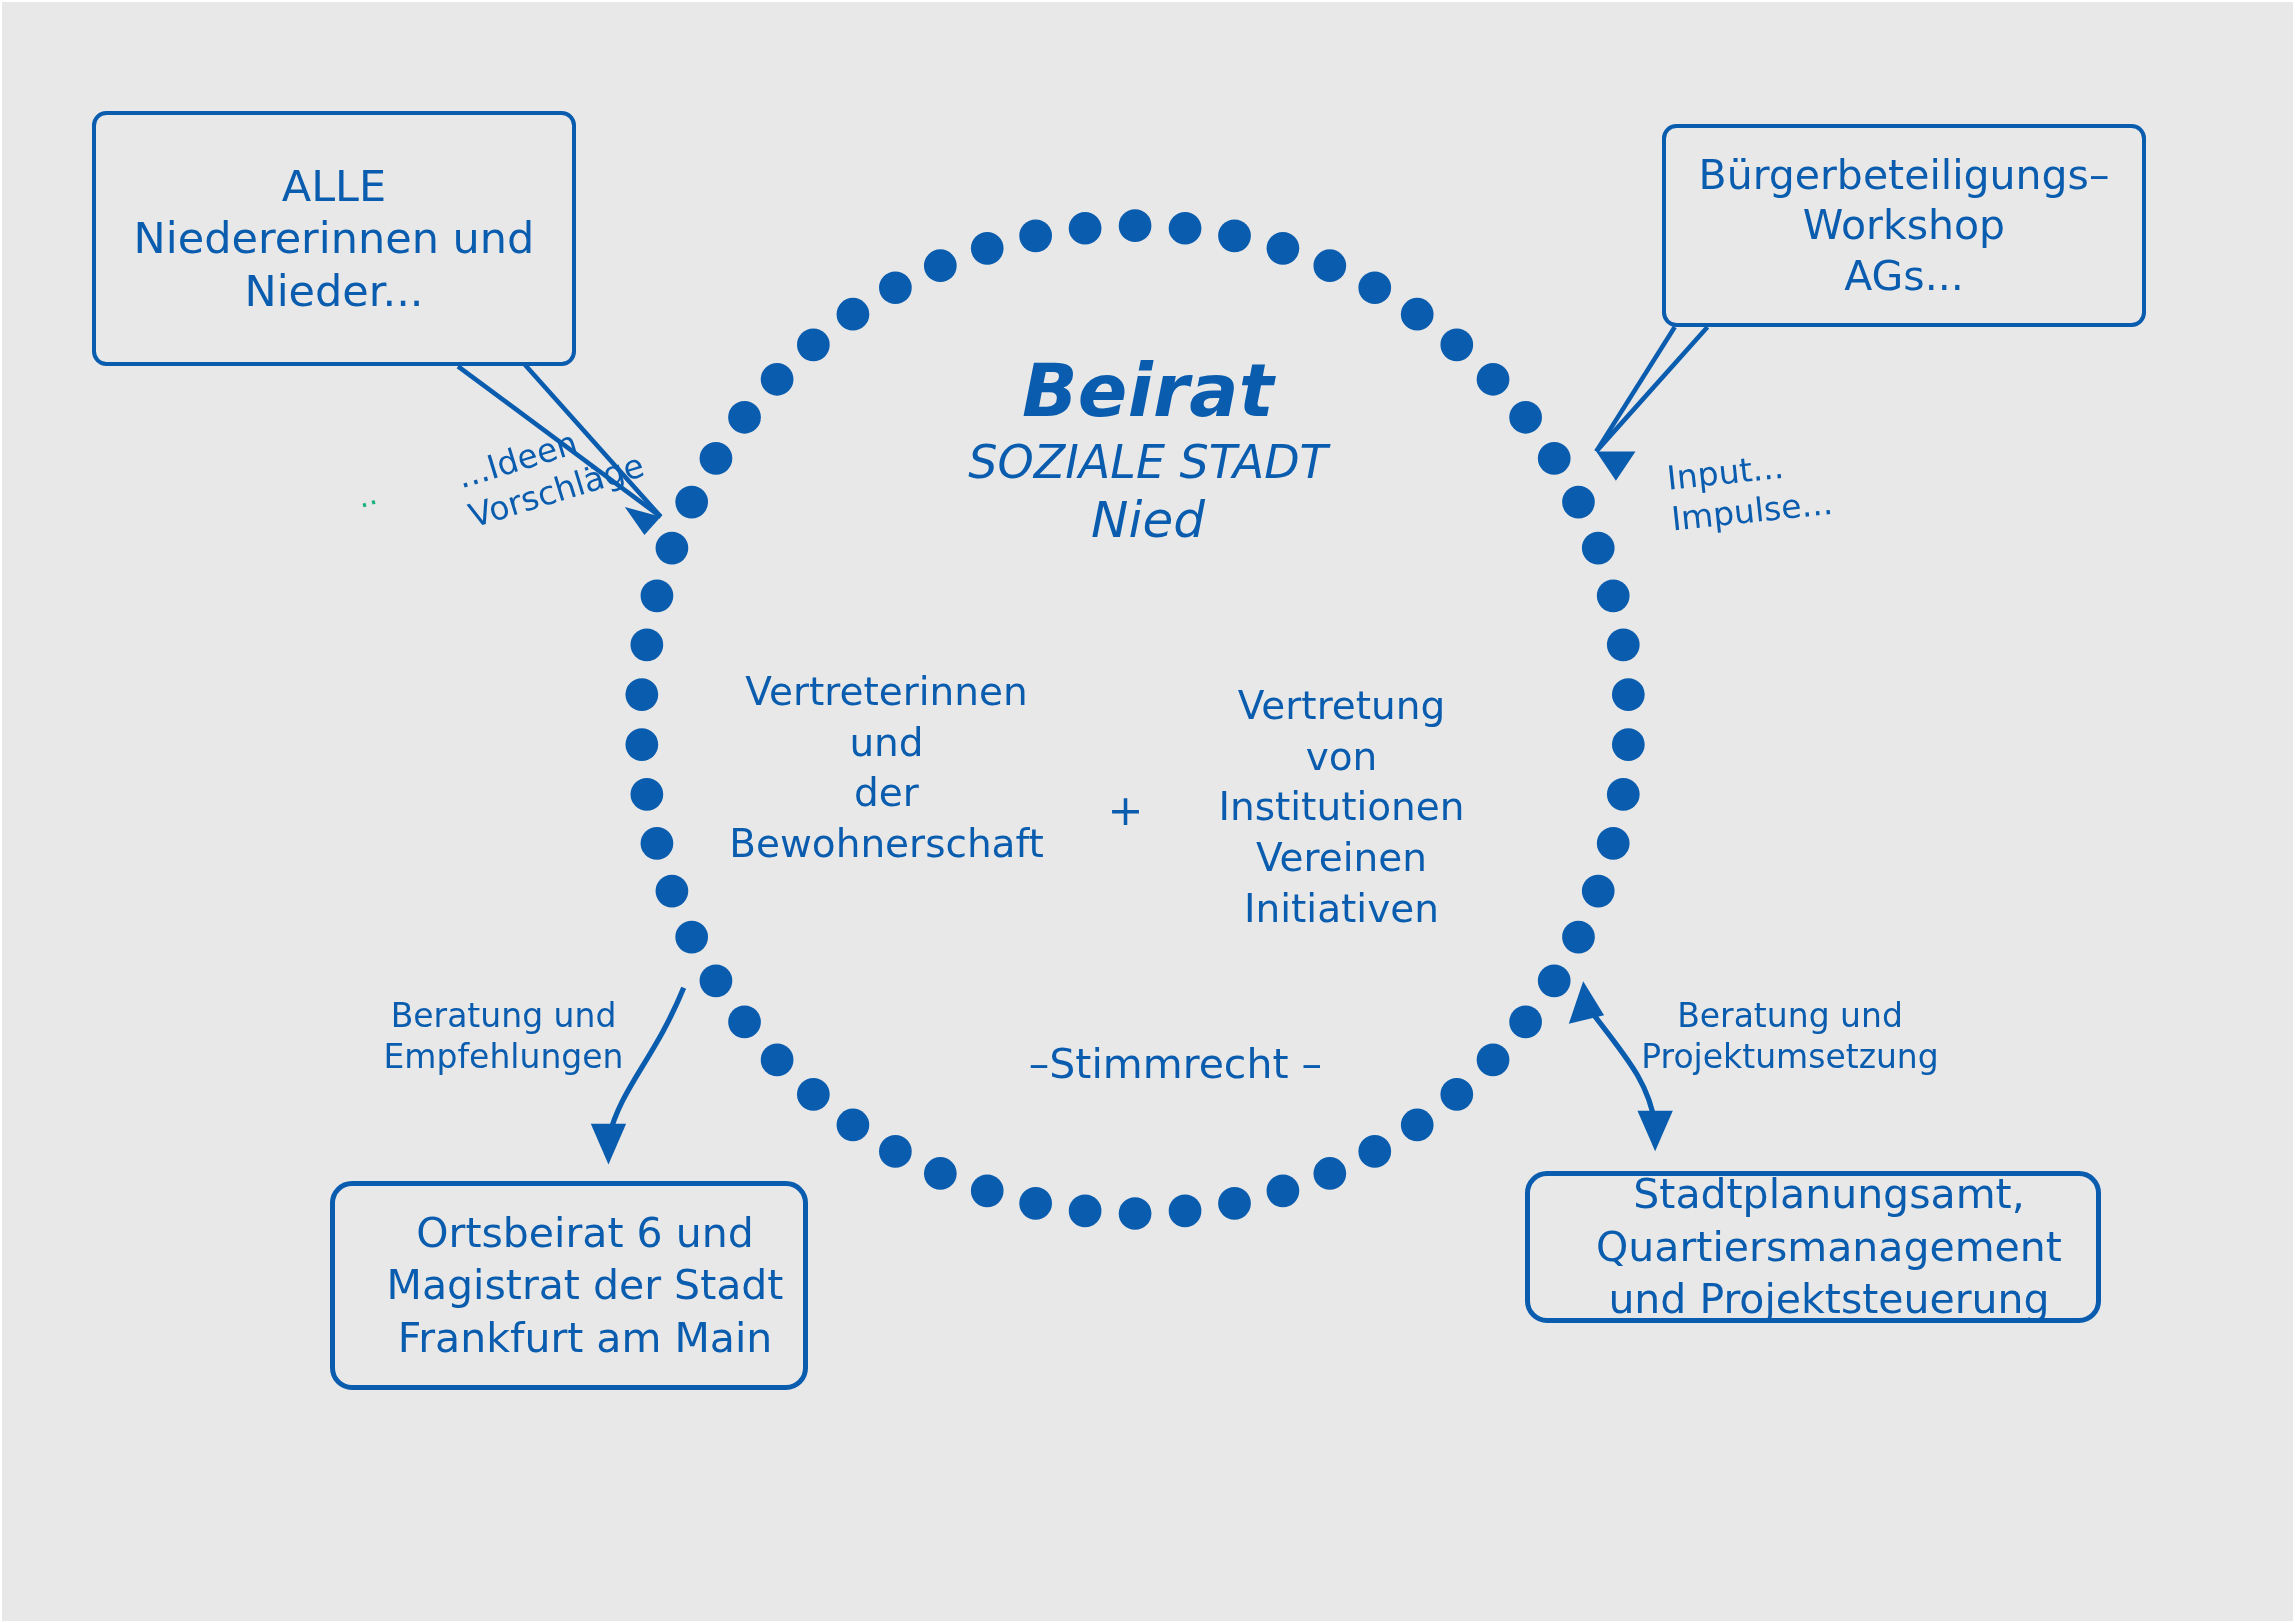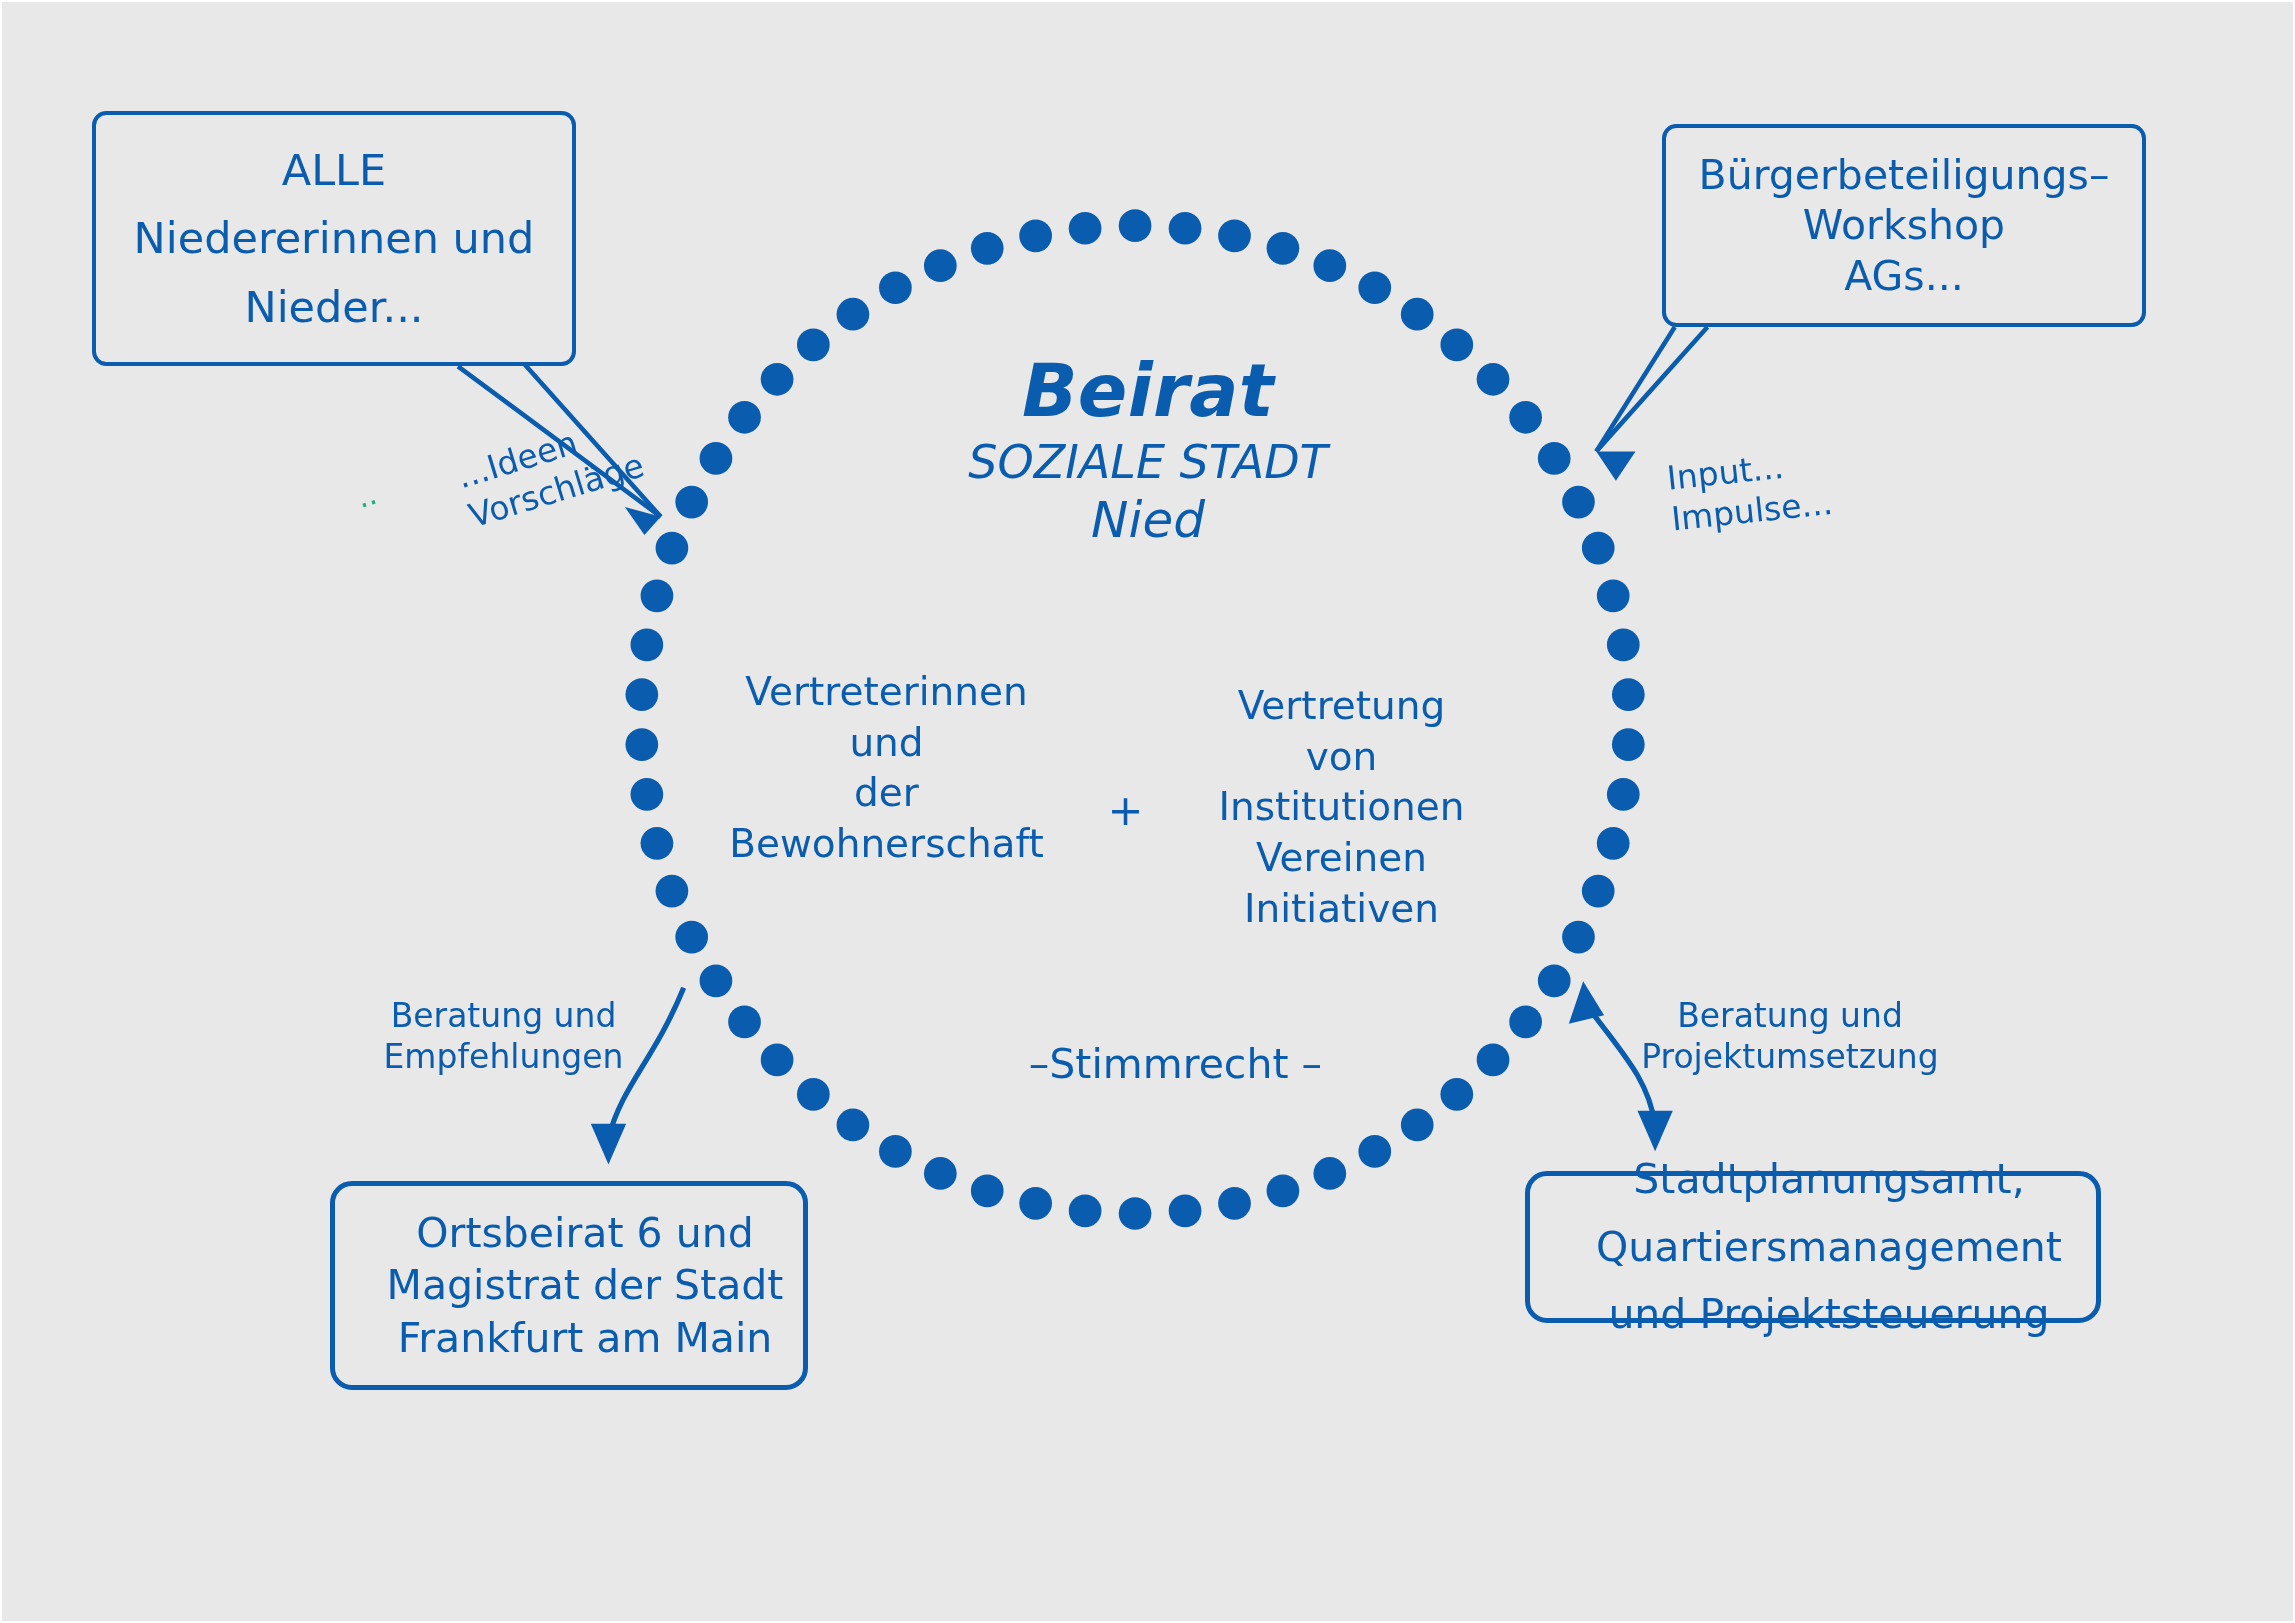--- a/index.html
+++ b/index.html
@@ -46,21 +46,20 @@
     align-items: center;
   }
   .bubble span { display: block; white-space: pre; }
 
   #bubble-left {
     left: 92px;
     top: 111px;
     width: 484px;
     height: 255px;
     font-size: 43px;
-    gap: 16px;
   }
   #bubble-right {
     left: 1662px;
     top: 124px;
     width: 484px;
     height: 203px;
     font-size: 41px;
   }
 
   
@@ -86,21 +85,20 @@
     left: 330px;
     top: 1181px;
     width: 478px;
     height: 209px;
   }
   #box-bottom-right {
     left: 1525px;
     top: 1171px;
     width: 576px;
     height: 152px;
-    gap: 15px;
   }
 
   
   #center-title {
     position: absolute;
     left: 785px;
     top: 353px;
     width: 726px;
     text-align: center;
     color: #0a5cae;

